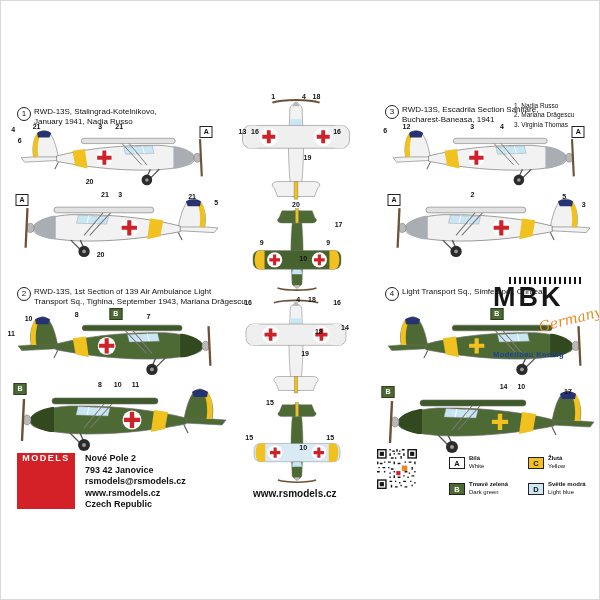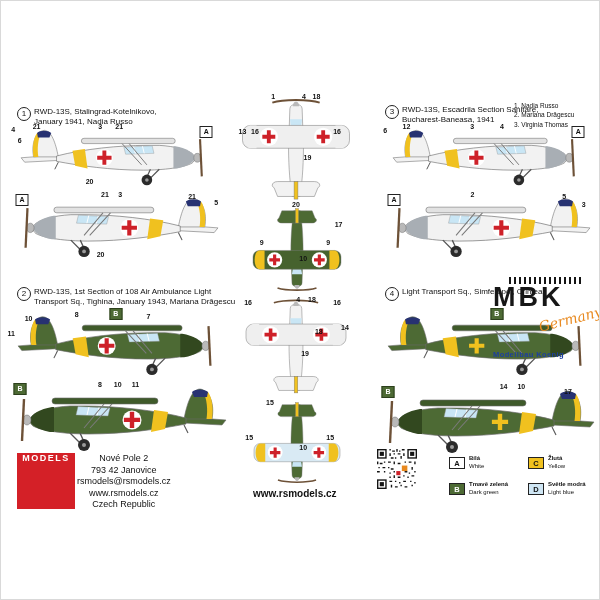--- a/index.html
+++ b/index.html
@@ -39,21 +39,21 @@
       white-space:nowrap;}
   .cobox{width:11px;height:10px;line-height:10px;text-align:center;border:1px solid #222;font-size:7px;}
   .cobox-A{background:#ffffff;color:#111;}
   .cobox-B{background:#4d6a34;color:#fff;border-color:#2c3f1c;}
 
   
   .rs-logo{position:absolute;left:16px;top:452px;width:58px;height:56px;background:#d42027;
            color:#fff;text-align:center;}
   .rs-logo .rs{font-size:26px;font-weight:bold;line-height:30px;margin-top:3px;letter-spacing:1px;}
   .rs-logo .models{font-size:9px;font-weight:bold;letter-spacing:1.5px;}
-  .address{position:absolute;left:76px;top:452px;font-size:9px;font-weight:normal;line-height:11.5px;text-align:center;}
+  .address{position:absolute;left:84px;top:452px;font-size:9px;font-weight:bold;line-height:11.5px;}
   .address span{display:block;white-space:nowrap;}
   .website{position:absolute;left:252px;top:487px;font-size:10px;font-weight:bold;}
 
   .qr{position:absolute;left:376px;top:448px;width:40px;height:40px;}
   .qr svg{width:100%;height:100%;display:block;}
 
   .legend{position:absolute;left:448px;top:449px;width:150px;display:grid;
           grid-template-columns:1fr 1fr;grid-auto-rows:25px;column-gap:8px;row-gap:1px;}
   .leg-item{display:flex;align-items:center;gap:4px;}
   .leg-swatch{flex:0 0 16px;width:16px;height:12px;border:1px solid #222;font-size:7.5px;font-weight:bold;
@@ -128,21 +128,21 @@
   <div class="sec-title" style="left:384px;top:104px;">
     <span class="sec-num">3</span><span class="title-lines"><span class="tl">RWD-13S, Escadrila Section Sanitare,</span><span class="tl">Bucharest-Baneasa, 1941</span></span>
   </div>
   <div class="crew" style="left:513px;top:100px;">
     <span>1. Nadia Russo</span>
     <span>2. Mariana Drăgescu</span>
     <span>3. Virginia Thomas</span>
   </div>
 
   <div class="sec-title" style="left:16px;top:286px;">
-    <span class="sec-num">2</span><span class="title-lines"><span class="tl">RWD-13S, 1st Section of 108 Air Ambulance Light</span><span class="tl">Transport Sq., Tighina, January 1943, Mariana Drăgescu</span></span>
+    <span class="sec-num">2</span><span class="title-lines"><span class="tl">RWD-13S, 1st Section of 139 Air Ambulance Light</span><span class="tl">Transport Sq., Tighina, September 1943, Mariana Drăgescu</span></span>
   </div>
 
   <div class="sec-title" style="left:384px;top:286px;">
     <span class="sec-num">4</span><span class="title-lines"><span class="tl">Light Transport Sq., Simferopol, Crimea,</span></span>
   </div>
 
   <div class="plane-box" style="left:8px;top:124px;width:212px;height:62px;">
     <svg class="scheme-w" viewBox="0 0 220 70">
         <use href="#plane-side"></use>
       </svg>

